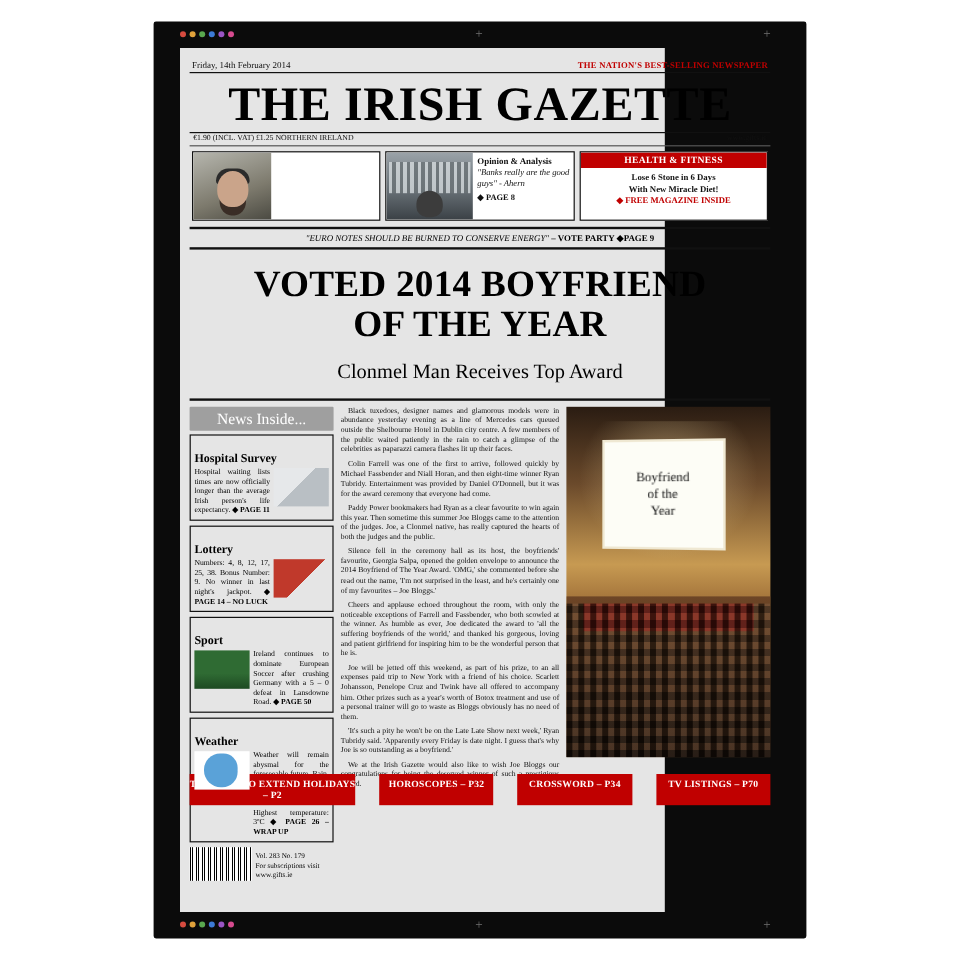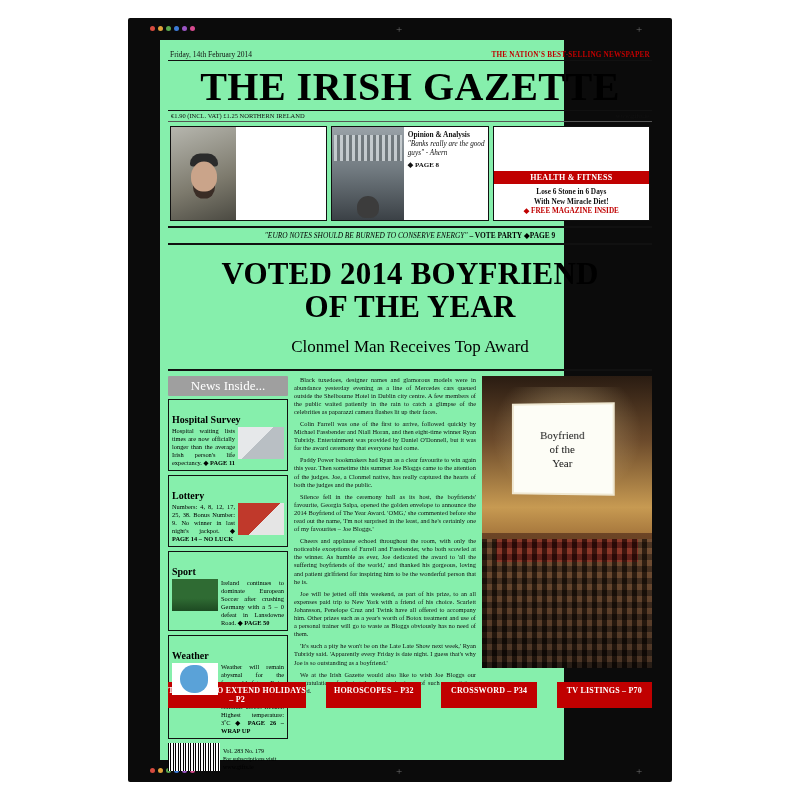--- a/index.html
+++ b/index.html
@@ -38,25 +38,25 @@
   .dots span { width: 5px; height: 5px; border-radius: 50%; display: block; }
   .crossmark {
     position: absolute;
     color: #6f6f6f;
     font-size: 11px;
     line-height: 10px;
   }
   
   .paper {
     position: absolute;
-    left: 160px;
+    left: 150px;
     top: 40px;
     width: 404px;
     height: 720px;
-    background: #86efac;
+    background: #e5e5e5;
   }
   .inner {
     position: absolute;
     left: 8px;
     top: 8px;
     width: 484px;
     height: 704px;
   }
   
   .dateline {
@@ -156,21 +156,20 @@
     padding: 0;
   }
   .health .hdr {
     background: #c00000;
     color: #fff;
     font-weight: bold;
     font-size: 8px;
     text-align: center;
     padding: 2px 0;
     letter-spacing: .3px;
-    margin-top: 44px;
   }
   .health .body {
     flex: 1;
     text-align: center;
     font-size: 7.3px;
     line-height: 9.5px;
     padding: 3px 2px;
     color: #111;
     font-weight: bold;
   }

